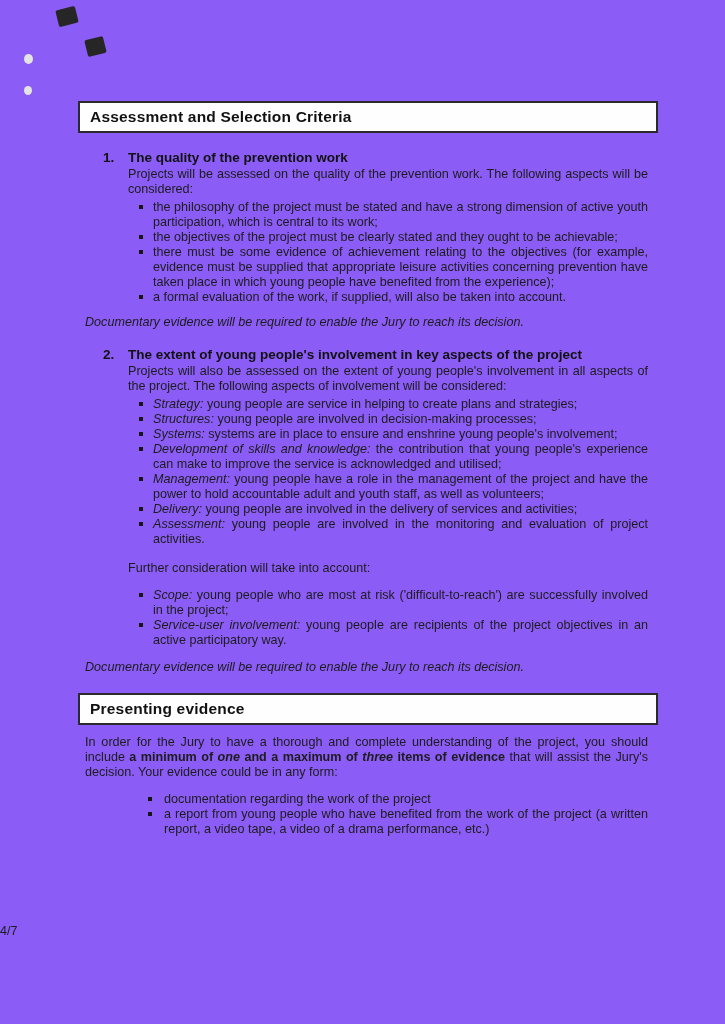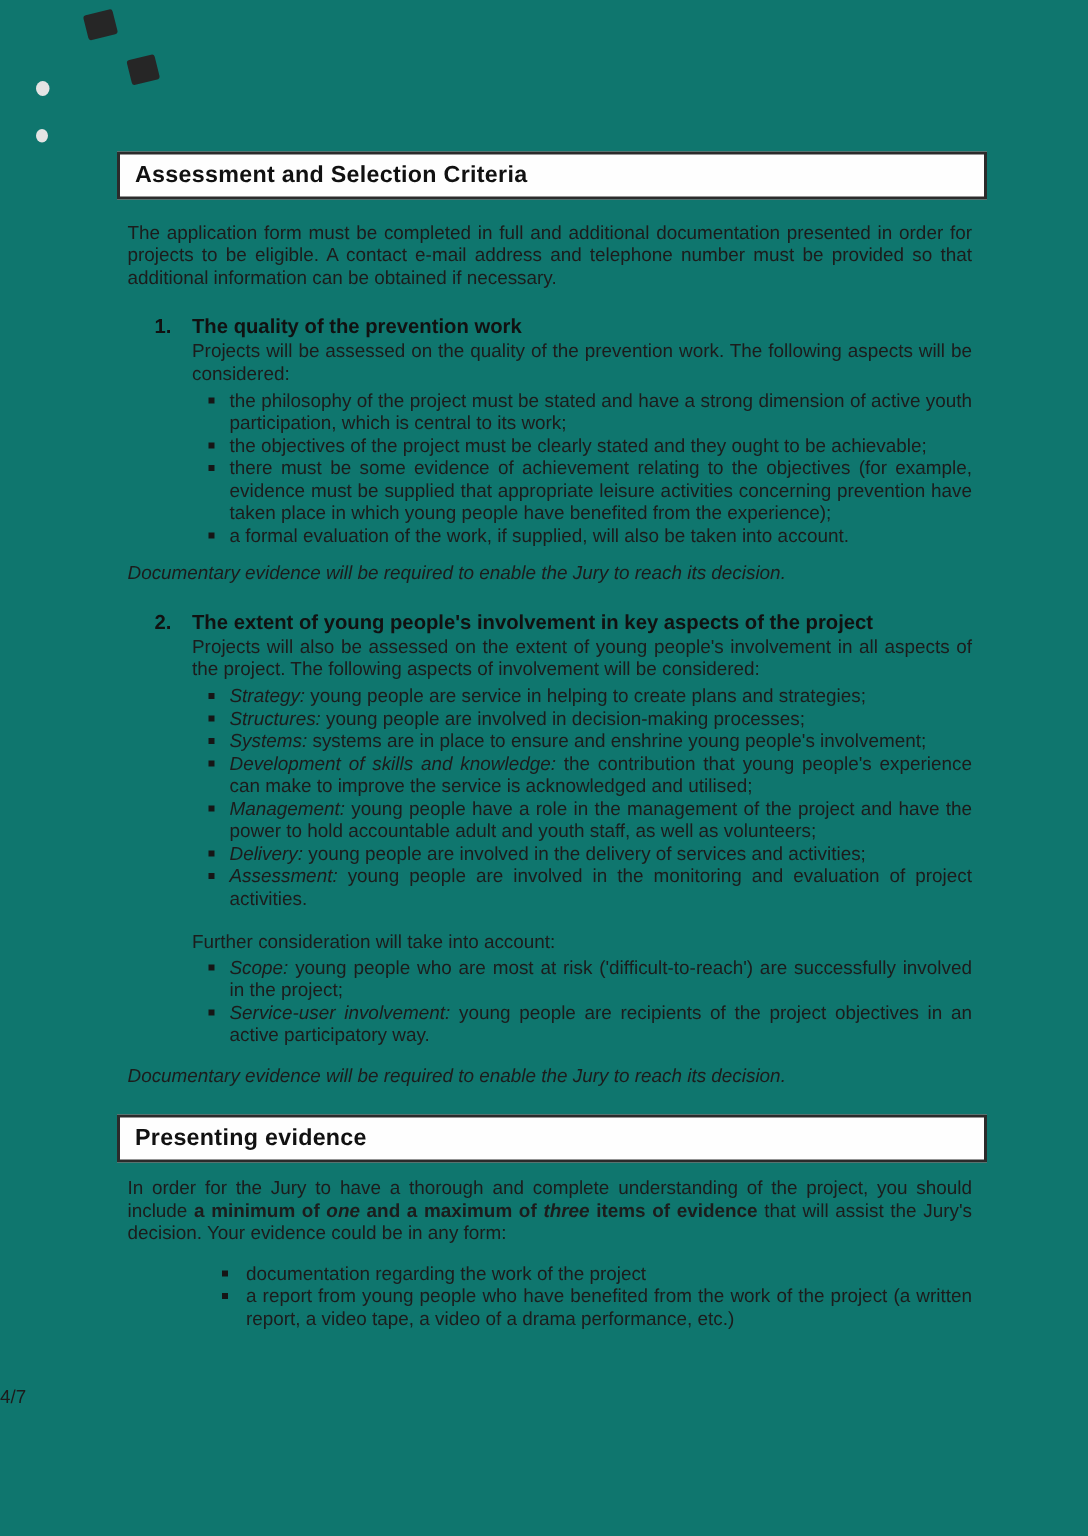--- a/index.html
+++ b/index.html
@@ -1,17 +1,17 @@
 <!DOCTYPE html>
 <html><head>
 <meta charset="utf-8">
 <style>
   html,body{margin:0;padding:0;background:#ffffff;}
   .page{
-    position:relative;width:725px;height:1024px;background:#0f766e;overflow:hidden;
+    position:relative;width:725px;height:1024px;background:#8b5cf6;overflow:hidden;
     font-family:"Liberation Sans","DejaVu Sans",sans-serif;color:#1c1c1c;
   }
   .content{position:absolute;left:78px;top:101px;width:584px;}
   .title-box{
     border:2px solid #2b2b2b;width:580px;box-sizing:border-box;
     padding:4px 10px 4px 10px;background:#fefefe;
   }
   .title-box h1{
     margin:0;font-size:15.5px;font-weight:bold;letter-spacing:.2px;color:#111;
     line-height:20px;
@@ -61,21 +61,20 @@
   <div class="mark mark-b"></div>
   <div class="smudge s1"></div>
   <div class="smudge s2"></div>
 
   <div class="content">
 
     <div class="title-box">
       <h1>Assessment and Selection Criteria</h1>
     </div>
 
-    <p class="body-text para intro-para justify">The application form must be completed in full and additional documentation presented in order for projects to be eligible. A contact e-mail address and telephone number must be provided so that additional information can be obtained if necessary.</p>
 
 
     <h3 class="crit-heading"><span class="crit-num">1.</span><span>The quality of the prevention work</span></h3>
 
     <p class="body-text crit-body justify">Projects will be assessed on the quality of the prevention work. The following aspects will be considered:</p>
 
     <ul class="bullets body-text">
       <li class="justify"><span class="bm"></span><span>the philosophy of the project must be stated and have a strong dimension of active youth participation, which is central to its work;</span></li>
       <li class="justify"><span class="bm"></span><span>the objectives of the project must be clearly stated and they ought to be achievable;</span></li>
       <li class="justify"><span class="bm"></span><span>there must be some evidence of achievement relating to the objectives (for example, evidence must be supplied that appropriate leisure activities concerning prevention have taken place in which young people have benefited from the experience);</span></li>
@@ -93,21 +92,21 @@
       <li class="justify"><span class="bm"></span><i>Structures:</i><span> young people are involved in decision-making processes;</span></li>
       <li class="justify"><span class="bm"></span><i>Systems:</i><span> systems are in place to ensure and enshrine young people's involvement;</span></li>
       <li class="justify"><span class="bm"></span><i>Development of skills and knowledge:</i><span> the contribution that young people's experience can make to improve the service is acknowledged and utilised;</span></li>
       <li class="justify"><span class="bm"></span><i>Management:</i><span> young people have a role in the management of the project and have the power to hold accountable adult and youth staff, as well as volunteers;</span></li>
       <li class="justify"><span class="bm"></span><i>Delivery:</i><span> young people are involved in the delivery of services and activities;</span></li>
       <li class="justify"><span class="bm"></span><i>Assessment:</i><span> young people are involved in the monitoring and evaluation of project activities.</span></li>
     </ul>
 
     <p class="body-text further-lead">Further consideration will take into account:</p>
 
-    <ul class="bullets body-text" style="margin-top:2px;">
+    <ul class="bullets body-text" style="margin-top:12px;">
       <li class="justify"><span class="bm"></span><i>Scope:</i><span> young people who are most at risk ('difficult-to-reach') are successfully involved in the project;</span></li>
       <li class="justify"><span class="bm"></span><i>Service-user involvement:</i><span> young people are recipients of the project objectives in an active participatory way.</span></li>
     </ul>
 
     <p class="body-text jury-note note-2">Documentary evidence will be required to enable the Jury to reach its decision.</p>
 
     <div class="title-box h2-box">
       <h1>Presenting evidence</h1>
     </div>
 

